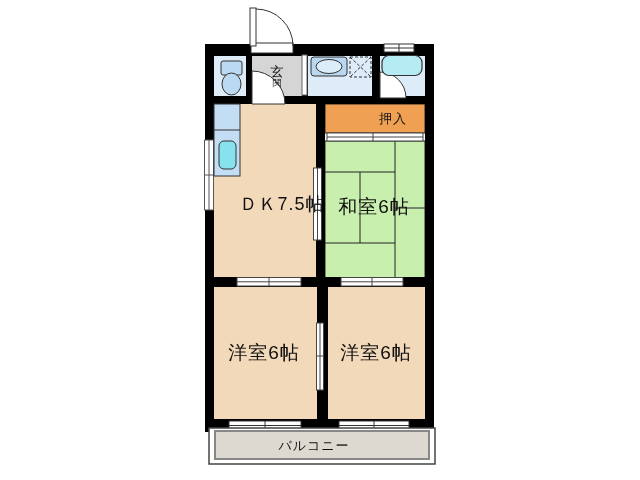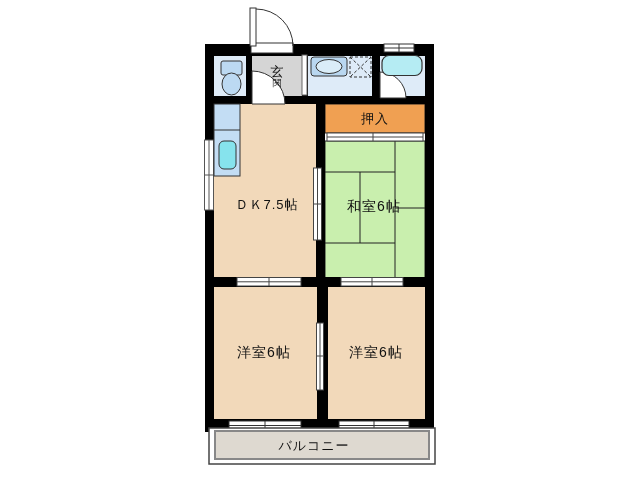--- a/index.html
+++ b/index.html
@@ -6,22 +6,22 @@
   .canvas{
     position:relative;width:640px;height:480px;background:#ffffff;overflow:hidden;
     font-family:"Liberation Sans","DejaVu Sans",sans-serif;
   }
   .canvas svg{position:absolute;left:0;top:0;}
   .room-label{
     position:absolute;transform:translate(-50%,-50%);
     color:#111;white-space:nowrap;letter-spacing:1px;line-height:1;
     font-family:"Liberation Sans","DejaVu Sans",sans-serif;
   }
-  .lbl-dk{font-size:13px;}
-  .lbl-room{font-size:14px;}
+  .lbl-dk{font-size:18px;margin-left:15px;}
+  .lbl-room{font-size:19px;}
   .lbl-small{font-size:13px;}
   .lbl-genkan{font-size:13px;text-align:center;letter-spacing:0;}
   .lbl-genkan .sub{font-size:9px;display:block;margin-top:1px;}
 </style>
 </head>
 <body>
 
 <div class="canvas">
 
 <svg width="640" height="480" viewBox="0 0 640 480">
@@ -149,21 +149,21 @@
     <rect x="215" y="431" width="214" height="28" fill="#ded9d0" stroke="#888" stroke-width="2"></rect>
   </g>
 
 </svg>
 
 <div class="room-label lbl-genkan" style="left:277px;top:76px;">
   <span>玄</span>
   <span class="sub">関</span>
 </div>
 
-<div class="room-label lbl-small" style="left:375px;top:118px;">押入</div>
+<div class="room-label lbl-small" style="left:393px;top:118px;">押入</div>
 
 <div class="room-label lbl-dk" style="left:267px;top:204px;">ＤＫ7.5帖</div>
 
 <div class="room-label lbl-room" style="left:374px;top:206px;">和室6帖</div>
 
 <div class="room-label lbl-room" style="left:264px;top:352px;">洋室6帖</div>
 
 <div class="room-label lbl-room" style="left:376px;top:352px;">洋室6帖</div>
 
 <div class="room-label lbl-small" style="left:314px;top:445px;">バルコニー</div>

